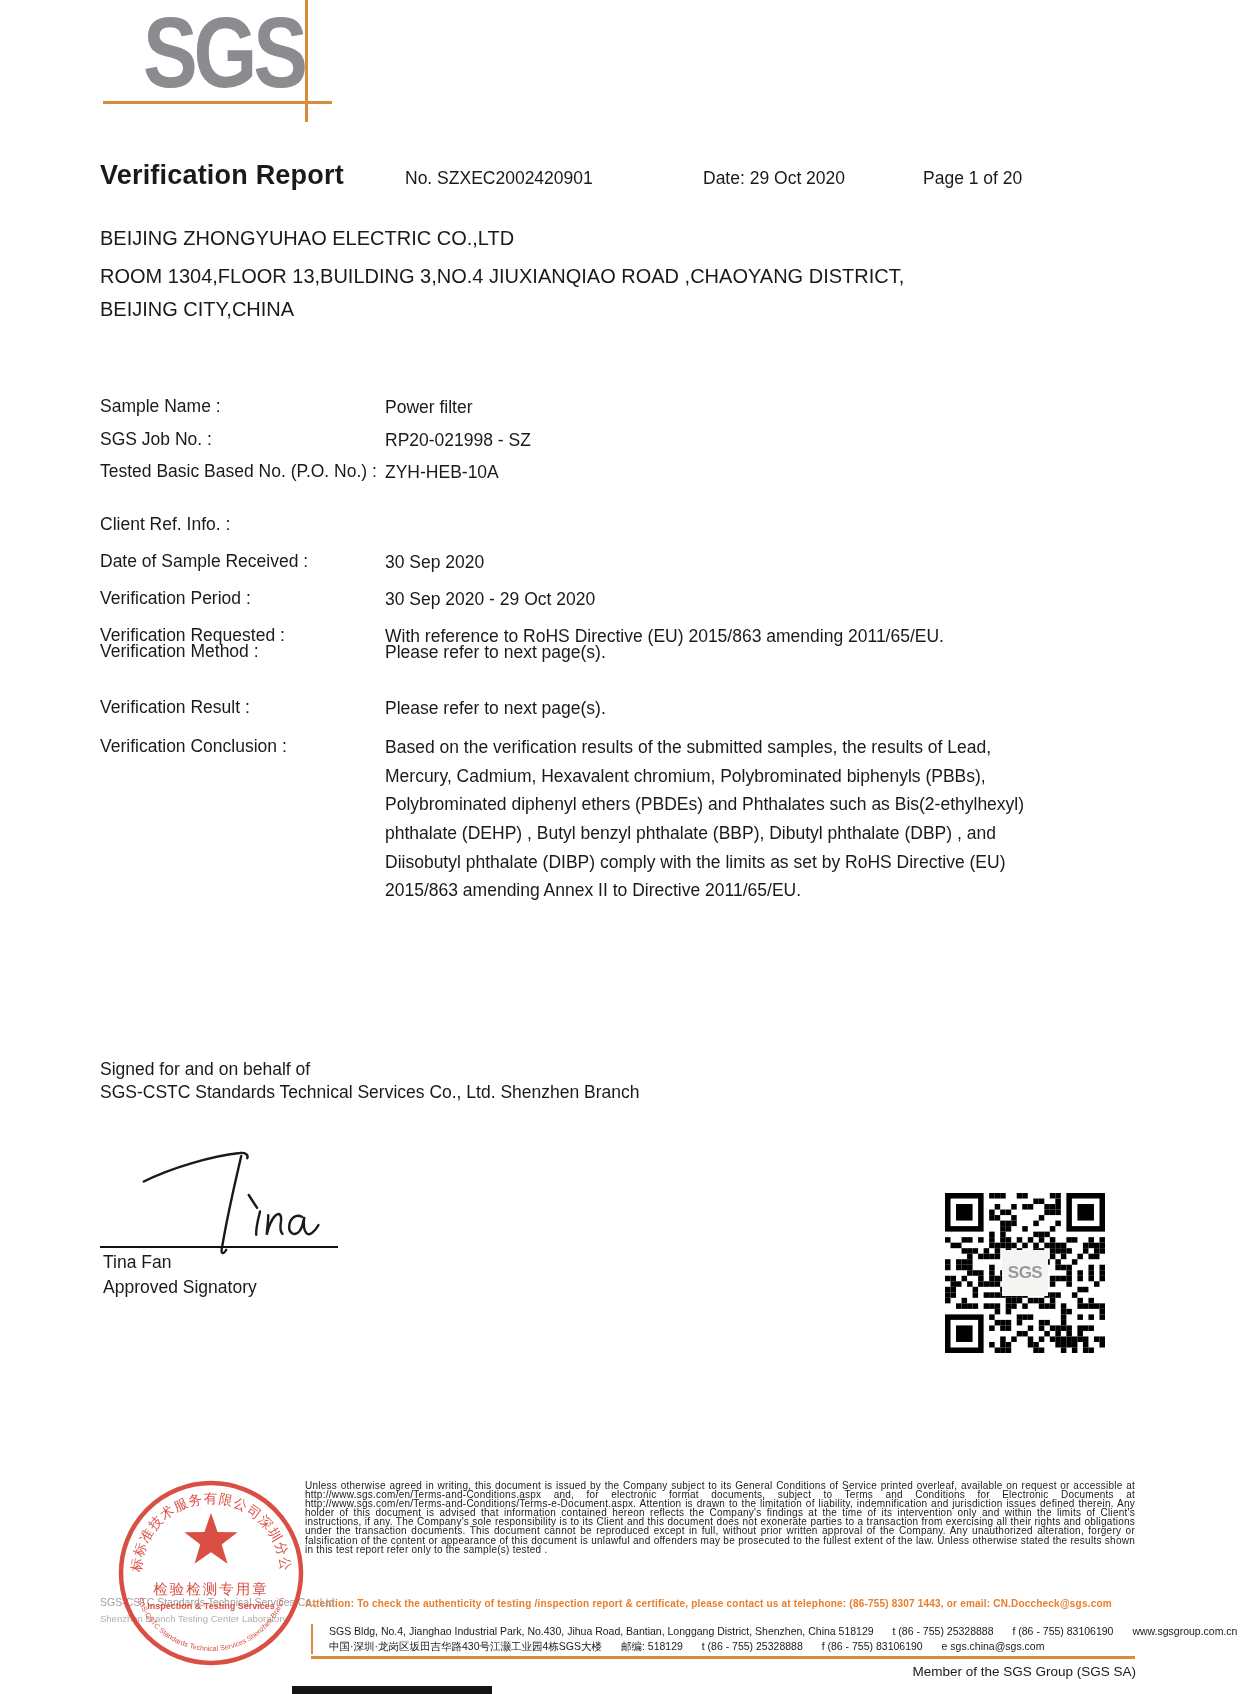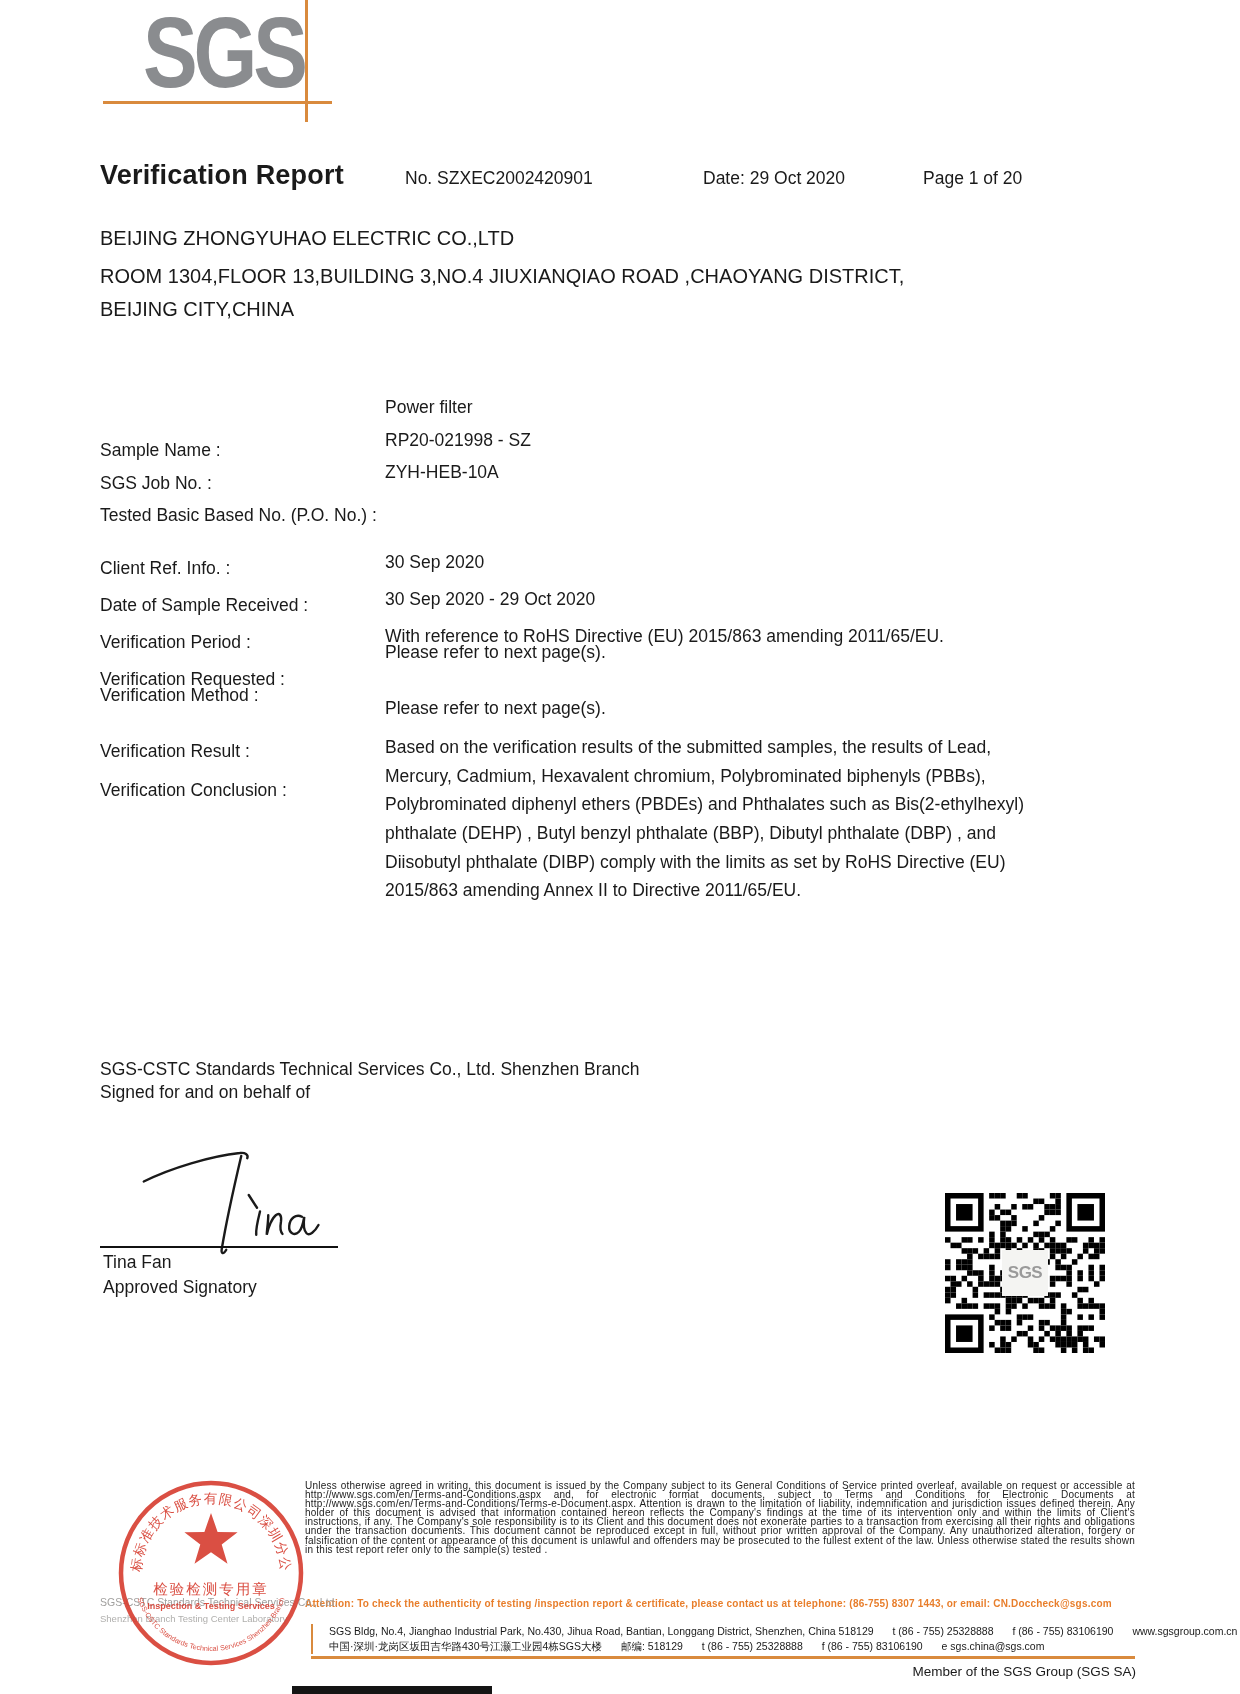--- a/index.html
+++ b/index.html
@@ -31,21 +31,21 @@
   .hdr-no{left:405px;}
   .hdr-date{left:703px;}
   .hdr-page{left:923px;}
 
   
   .client{left:100px;top:222px;width:880px;font-size:20px;line-height:1.62;}
   .client .name{margin-bottom:6px;}
 
   
   .detail-row{position:absolute;left:100px;display:flex;font-size:17.5px;}
-  .dl{width:285px;flex:none;line-height:1.5;margin-top:44px;}
+  .dl{width:285px;flex:none;line-height:1.5;}
   .dv{width:668px;line-height:1.64;}
 
   
   .signed{left:100px;top:1058px;font-size:17.5px;line-height:1.32;}
 
   .sig-svg{left:108px;top:1138px;}
   .sig-line{left:100px;top:1246px;width:238px;height:2px;background:#111;}
   .sig-name{left:103px;top:1252px;font-size:17.5px;}
   .sig-title{left:103px;top:1277px;font-size:17.5px;}
 
@@ -133,22 +133,22 @@
 <div class="detail-row" style="top:694px">
   <span class="dl">Verification Result :</span>
   <span class="dv">Please refer to next page(s).</span>
 </div>
 <div class="detail-row" style="top:733px">
   <span class="dl">Verification Conclusion :</span>
   <span class="dv">Based on the verification results of the submitted samples, the results of Lead, Mercury, Cadmium, Hexavalent chromium, Polybrominated biphenyls (PBBs), Polybrominated diphenyl ethers (PBDEs) and Phthalates such as Bis(2-ethylhexyl) phthalate (DEHP) , Butyl benzyl phthalate (BBP), Dibutyl phthalate (DBP) , and Diisobutyl phthalate (DIBP) comply with the limits as set by RoHS Directive (EU) 2015/863 amending Annex II to Directive 2011/65/EU.</span>
 </div>
 
 <div class="abs signed">
+  <div>Signed for and on behalf of</div>
   <div>SGS-CSTC Standards Technical Services Co., Ltd. Shenzhen Branch</div>
-  <div>Signed for and on behalf of</div>
 </div>
 
 <svg class="abs sig-svg" width="250" height="120" viewBox="0 0 250 160">
   <g fill="none" stroke="#1a1a1a" stroke-width="3.2" stroke-linecap="round">
     <path d="M6,58 C42,40 96,24 134,20 C141,19 146,22 144,27"></path>
     <path d="M136,24 C128,58 116,112 110,148 C109,154 112,156 116,149"></path>
     <path d="M146,76 L157,93"></path>
     <path d="M161,98 C158,110 155,122 156,129"></path>
     <path d="M172,103 C172,113 170,123 170,129 C172,119 177,107 182,103 C187,99 190,103 189,111 C188,117 188,125 191,128"></path>
     <path d="M217,105 C209,101 201,107 200,117 C199,127 207,131 213,125 C217,121 219,111 220,105 C219,113 219,123 223,127 C227,131 234,125 239,116"></path>

